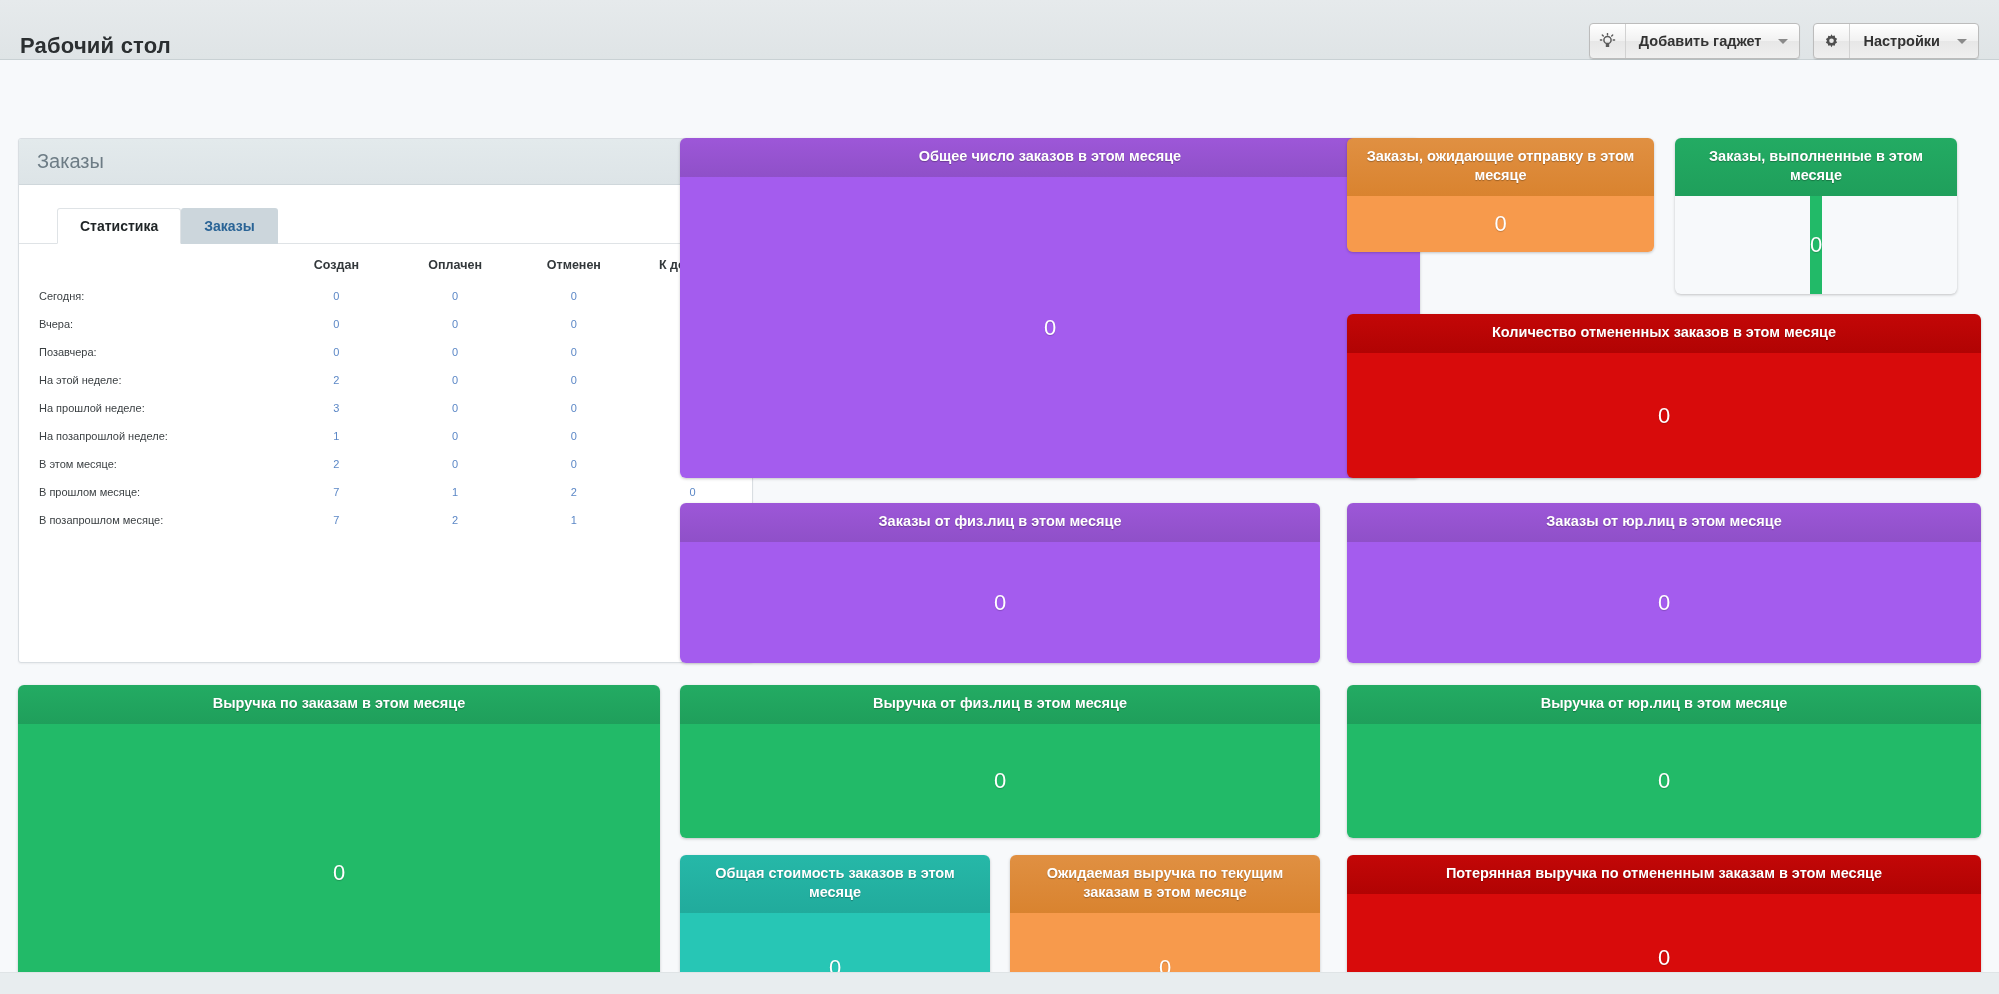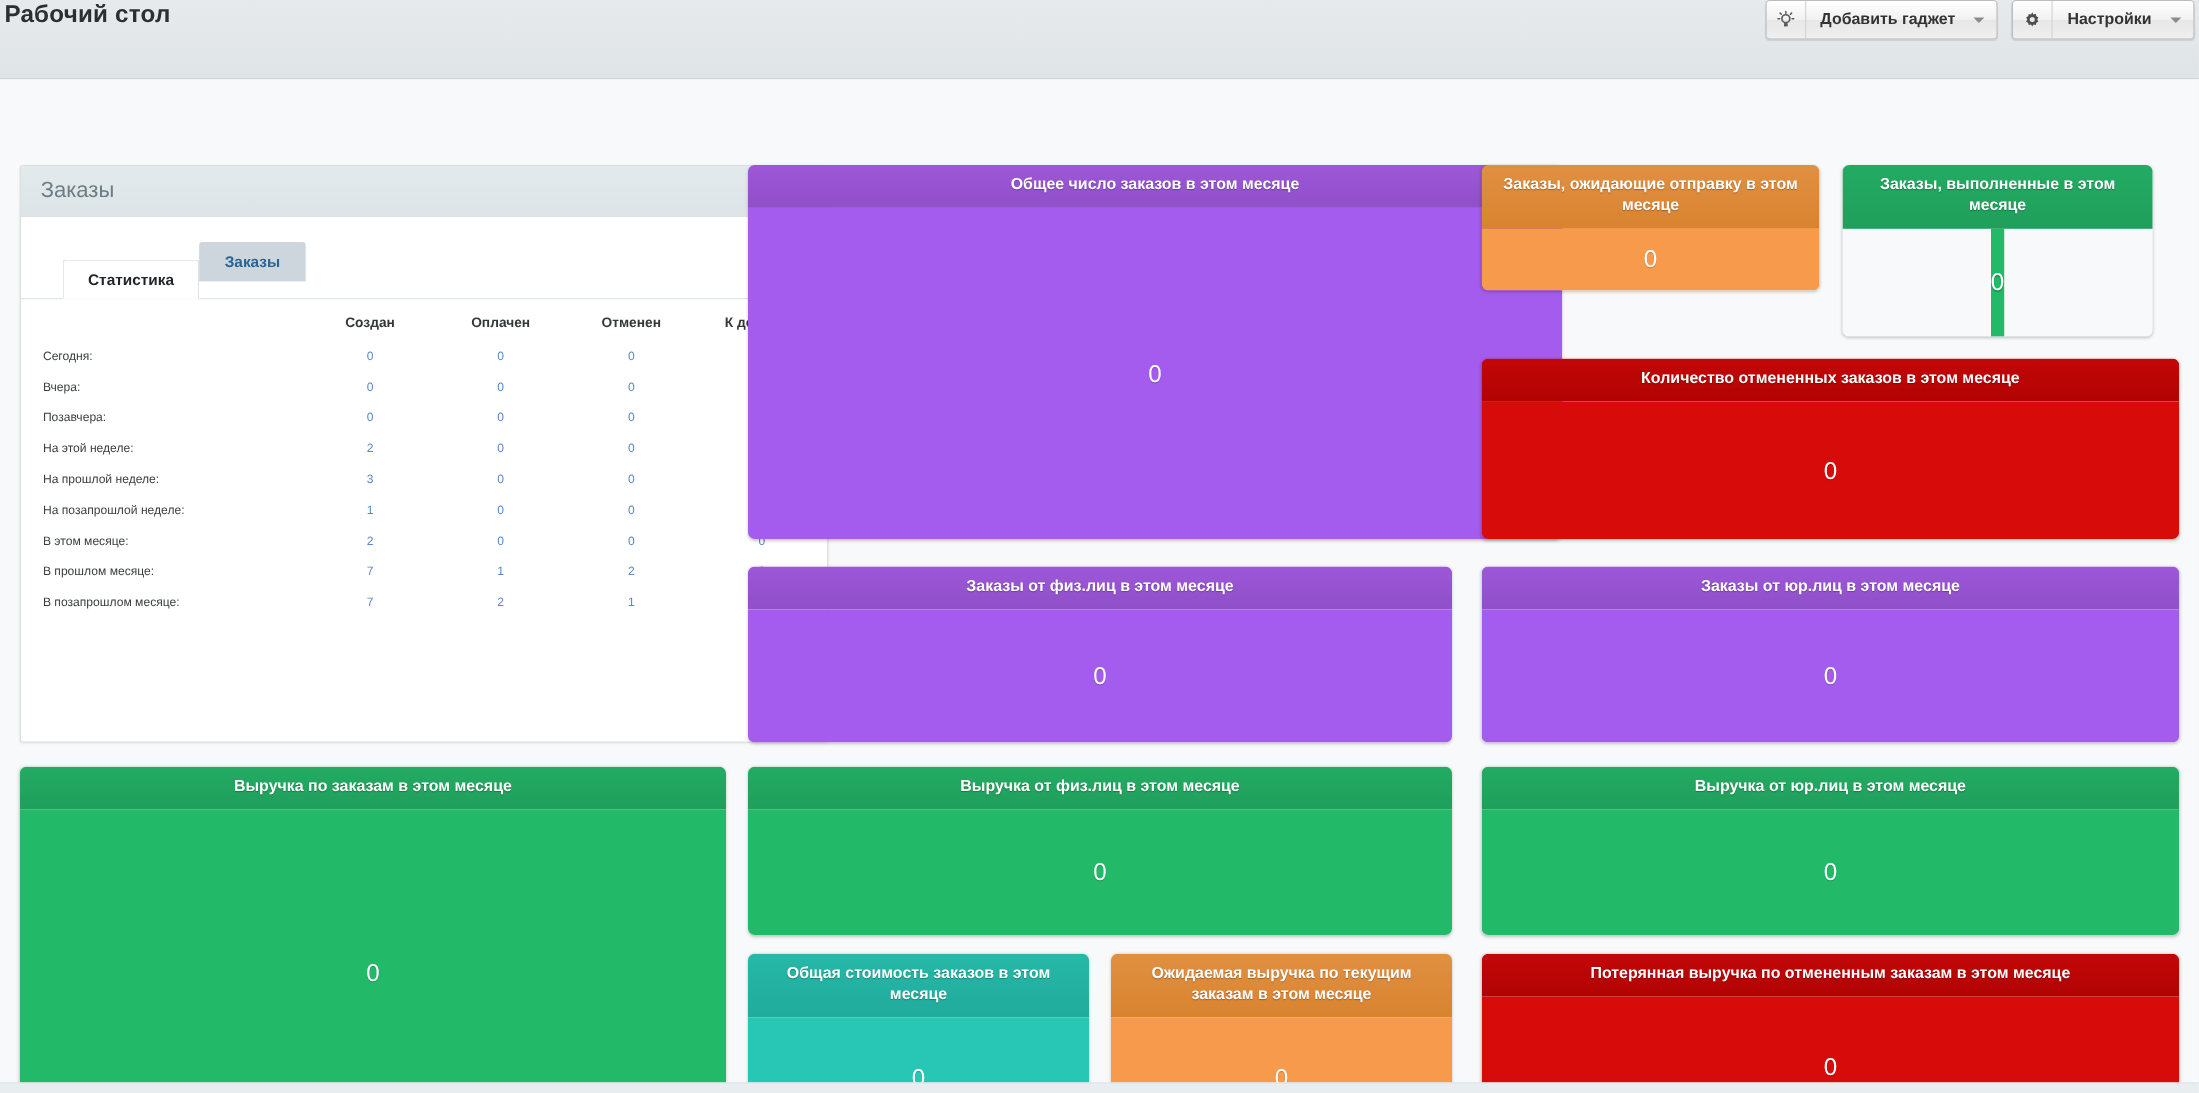--- a/index.html
+++ b/index.html
@@ -7,26 +7,26 @@
     margin: 0; padding: 0;
     width: 1999px; height: 994px;
     background: #eceff1;
     font-family: "Liberation Sans", sans-serif;
     overflow: hidden;
   }
 
   
   .topbar {
     position: relative;
-    height: 72px;
+    height: 60px;
     background: linear-gradient(to bottom, #e6eaec 0%, #dfe4e6 100%);
     border-bottom: 1px solid #c9d1d4;
     display: flex;
-    align-items: flex-start;
-    padding: 0 4px;
+    align-items: flex-end;
+    padding: 0 20px;
   }
   .page-title {
     font-size: 22px;
     font-weight: bold;
     color: #2b2f31;
     letter-spacing: .2px;
   }
   .topbar-actions {
     margin-left: auto;
     display: flex;
@@ -117,21 +117,20 @@
     cursor: pointer;
     position: relative;
     top: 1px;
   }
   .tab.active {
     background: #fff;
     border-color: #dfe3e6;
     border-bottom-color: #fff;
     color: #1f2426;
     font-weight: bold;
-    margin-top: 16px;
   }
   .tab.inactive {
     background: #ccd6dc;
     color: #2a6496;
     font-weight: bold;
   }
   .stat-table {
     width: 100%;
     border-collapse: collapse;
     margin-top: 6px;

